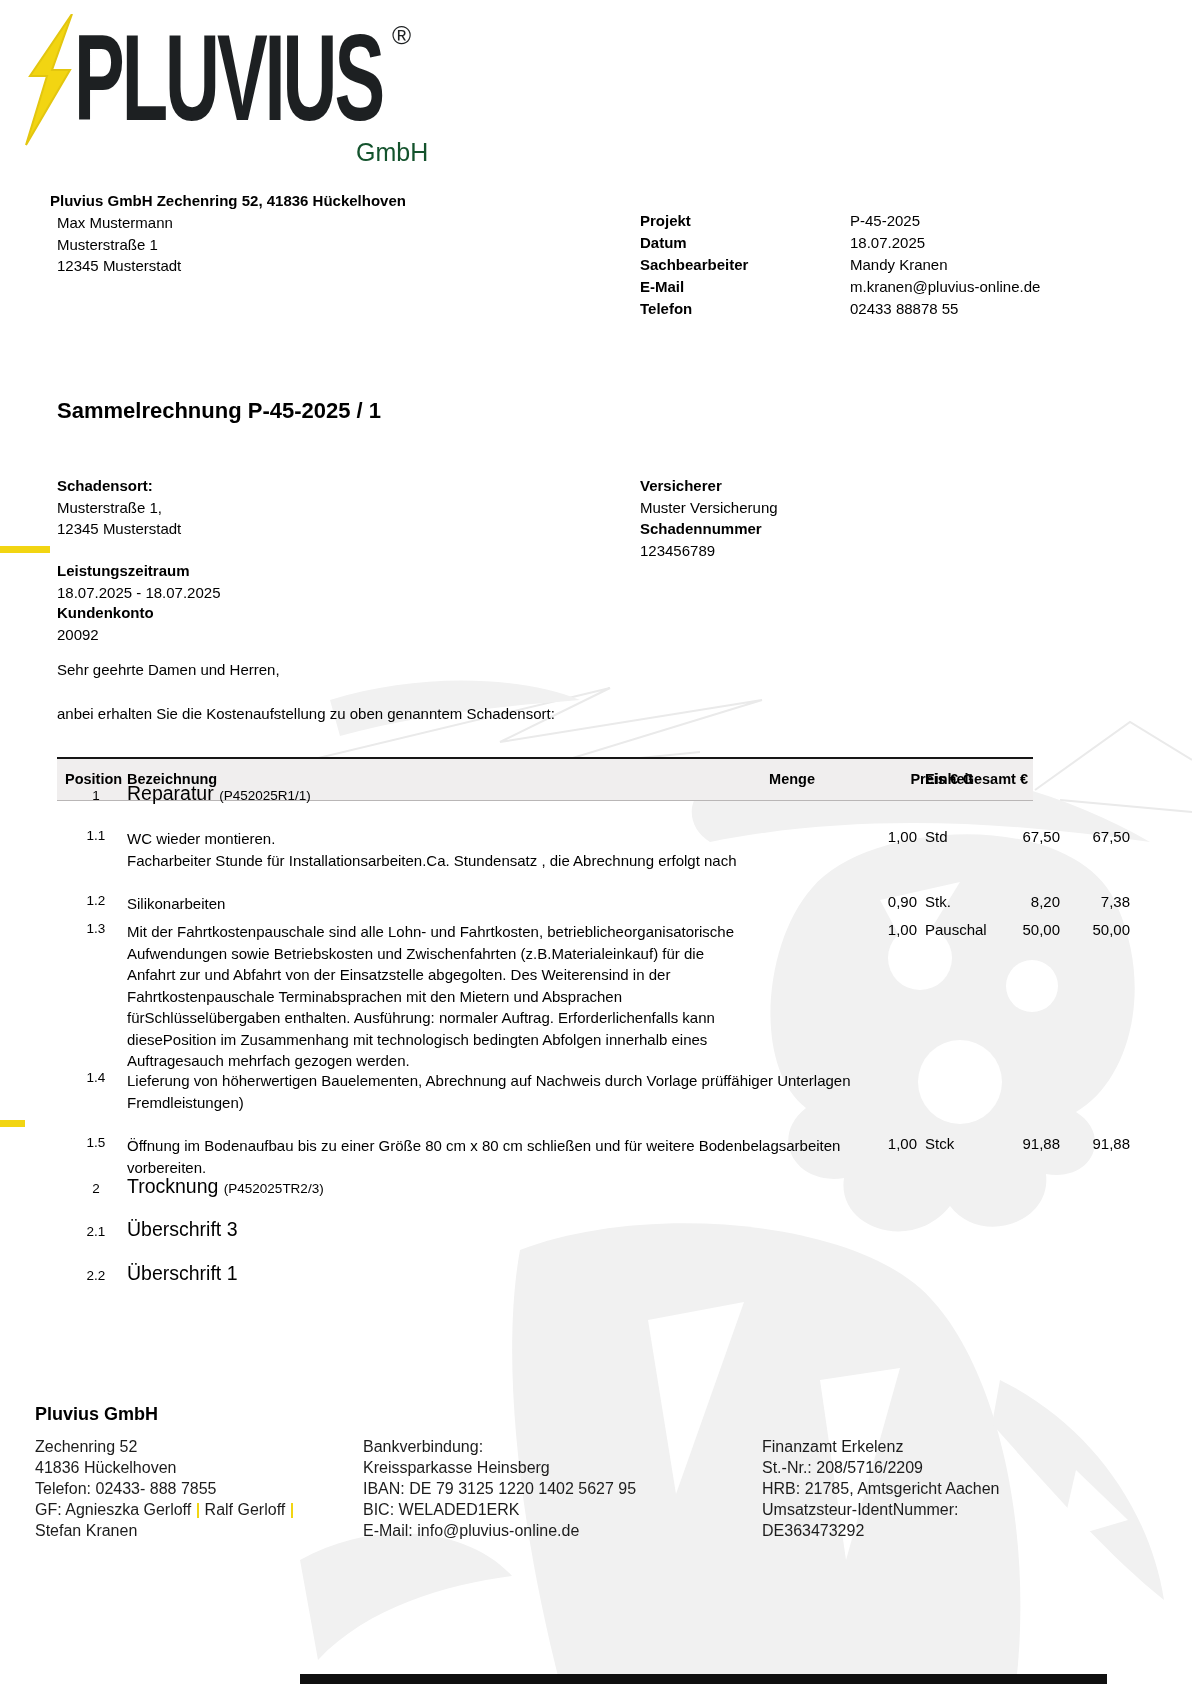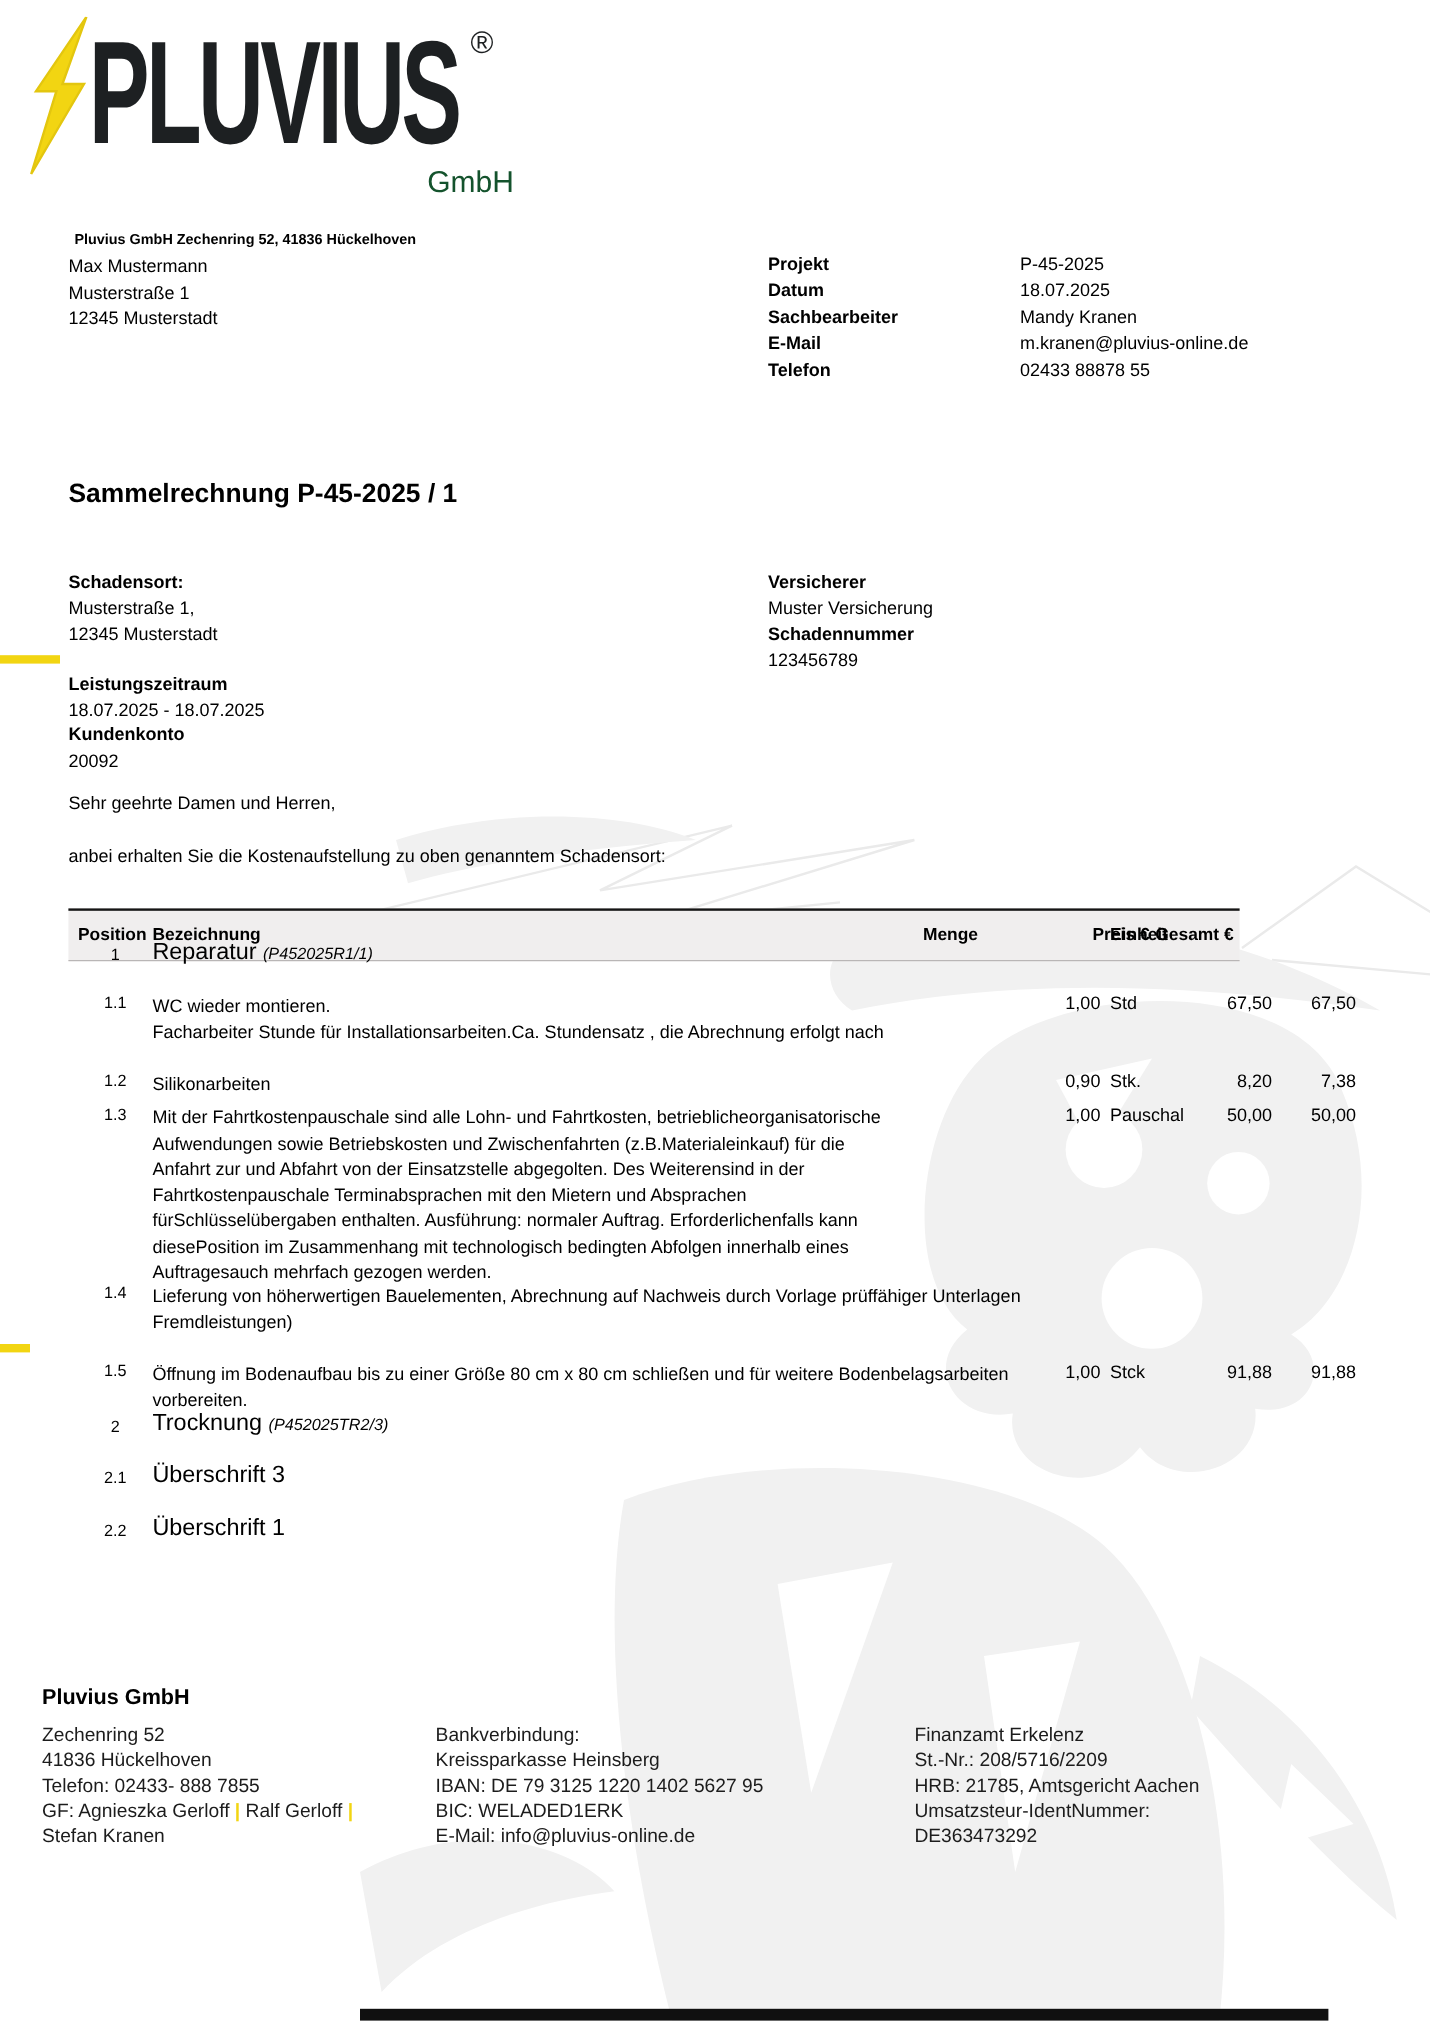--- a/index.html
+++ b/index.html
@@ -12,40 +12,40 @@
   #wm{position:absolute;left:0;top:0;z-index:0;}
   
   .brand{
     position:absolute;left:74px;top:8px;
     font-weight:bold;font-size:100px;letter-spacing:-4px;color:#1d2022;
     transform:scale(0.76,1.22);transform-origin:left top;white-space:nowrap;
   }
   .reg{position:absolute;left:392px;top:20px;font-size:26px;color:#1d2022;font-weight:normal;}
   .gmbh{position:absolute;left:356px;top:138px;font-size:25px;color:#14532d;}
   
-  .sender{position:absolute;left:62px;top:192px;font-size:12px;font-weight:bold;}
+  .sender{position:absolute;left:50px;top:192px;font-size:15px;font-weight:bold;}
   .rcpt{position:absolute;left:57px;font-size:15px;}
   .mlabel{position:absolute;left:640px;font-size:15px;font-weight:bold;}
   .mvalue{position:absolute;left:850px;font-size:15px;}
   .title{position:absolute;left:57px;top:398px;font-size:22px;font-weight:bold;}
   .b15{font-weight:bold;font-size:15px;position:absolute;}
   .t15{font-size:15px;position:absolute;}
   .fold{position:absolute;left:0;background:#F2D512;height:7px;z-index:2;}
   
   .thead{
     position:absolute;left:57px;top:757px;width:976px;height:44px;
     background:#F0EEEE;border-top:2px solid #161616;border-bottom:1px solid #b9b6b6;
     box-sizing:border-box;z-index:1;
   }
   .th{position:absolute;top:12px;font-size:14.5px;font-weight:bold;}
   .row{position:absolute;left:57px;width:1078px;z-index:1;}
   .pos{position:absolute;left:10px;width:58px;text-align:center;font-size:13.5px;}
   .desc{position:absolute;left:70px;font-size:15px;line-height:21.5px;white-space:nowrap;}
   .sec-title{position:absolute;left:70px;top:-4px;font-size:19.5px;white-space:nowrap;}
-  .sec-code{font-size:13.5px;font-style:italic;}
+  .sec-code{font-size:13.5px;}
   .vmenge{position:absolute;right:218px;top:0;font-size:15px;}
   .veinheit{position:absolute;left:868px;top:0;font-size:15px;}
   .vpreis{position:absolute;right:75px;top:0;font-size:15px;}
   .vgesamt{position:absolute;right:5px;top:0;font-size:15px;}
   
   .fhead{position:absolute;left:35px;top:1404px;font-size:18px;font-weight:bold;z-index:1;}
   .fline{position:absolute;font-size:16px;color:#1c1c1c;white-space:nowrap;z-index:1;}
   .pipe{color:#F2D512;font-weight:bold;}
   .blackbar{position:absolute;left:300px;top:1674px;width:807px;height:10px;background:#101010;z-index:1;}
 </style>

